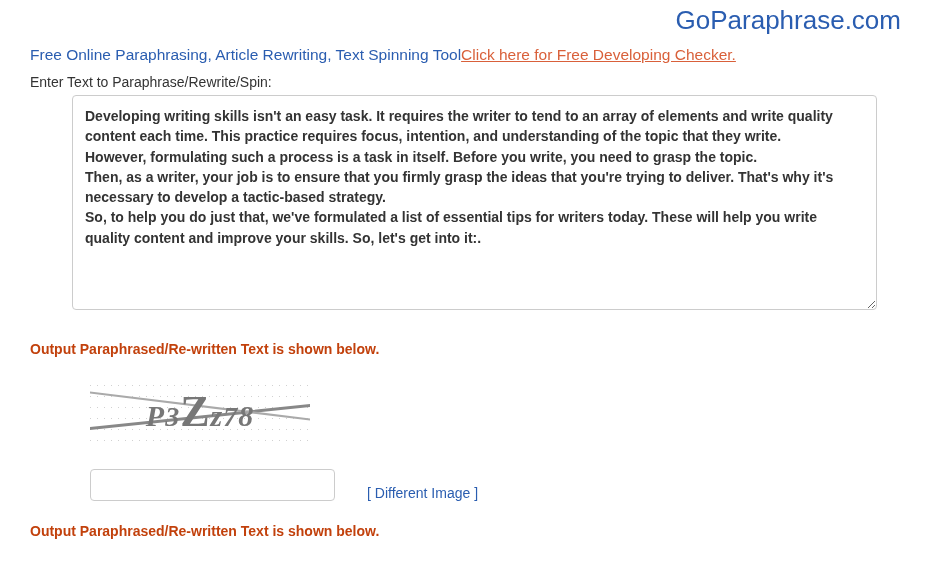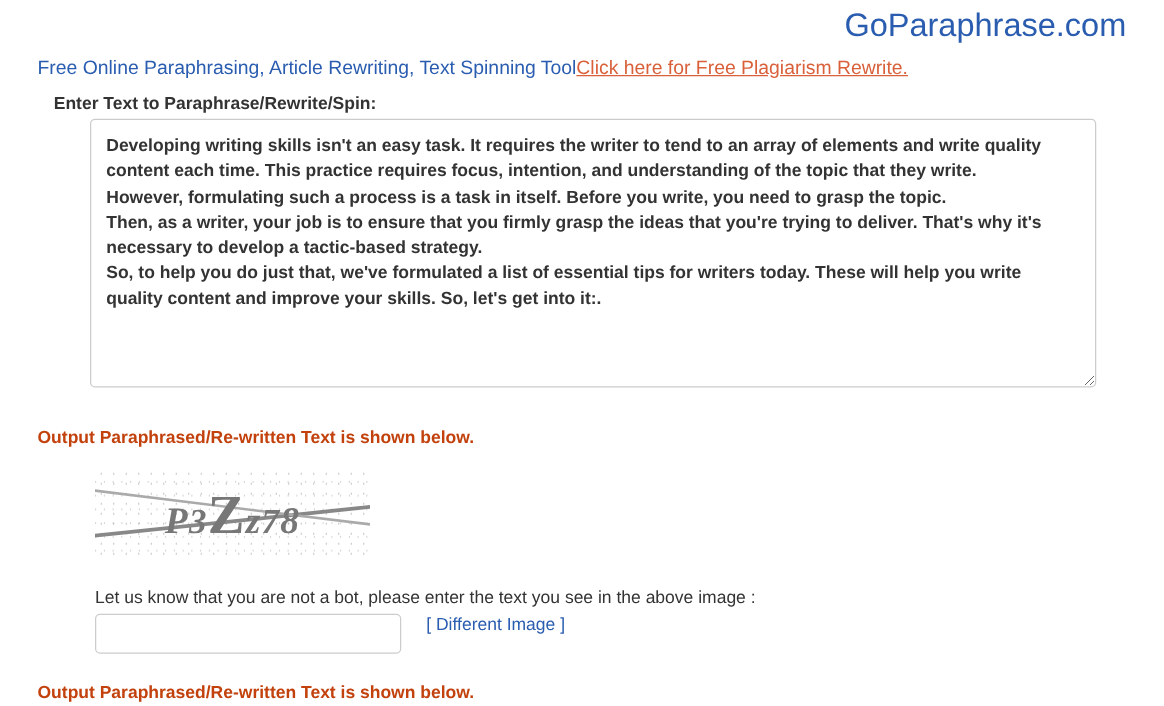--- a/index.html
+++ b/index.html
@@ -28,22 +28,22 @@
     }
     .plagiarism-link {
       color: #d9603a;
       text-decoration: underline;
       font-size: 15.5px;
       cursor: pointer;
     }
     .input-label {
       color: #333;
       font-size: 14px;
-      font-weight: bold;
-      margin-left: 13px;
+      font-weight: normal;
+      margin-left: 0;
       margin-bottom: 5px;
     }
     .main-textarea {
       width: 805px;
       height: 215px;
       margin-left: 42px;
       padding: 10px 12px;
       border: 1px solid #ccc;
       border-radius: 4px;
       font-family: Arial, Helvetica, sans-serif;
@@ -54,21 +54,21 @@
       resize: both;
     }
     .output-heading {
       color: #c2410c;
       font-size: 14px;
       font-weight: bold;
       margin-top: 28px;
       margin-bottom: 18px;
     }
     .captcha-wrap {
-      margin-left: 46px;
+      margin-left: 60px;
     }
     .captcha-image {
       width: 220px;
       height: 72px;
       background: #fff;
       position: relative;
       display: flex;
       align-items: center;
       justify-content: center;
       overflow: hidden;
@@ -116,22 +116,22 @@
     .captcha-text .c4 { font-size: 30px; }
     .captcha-text .c5 { font-size: 28px; }
     .captcha-text .c6 { font-size: 30px; }
     .captcha-instruction {
       color: #333;
       font-size: 14px;
       margin-bottom: 6px;
     }
     .captcha-row {
       display: flex;
-      align-items: flex-start;
-      gap: 20px;
+      align-items: flex-end;
+      gap: 32px;
     }
     .captcha-input {
       width: 245px;
       height: 32px;
       padding: 4px 8px;
       border: 1px solid #ccc;
       border-radius: 4px;
       font-size: 14px;
     }
     .different-image-link {
@@ -146,42 +146,41 @@
   </style>
 </head>
 <body>
 
 
 
 <h1 class="site-title">GoParaphrase.com</h1>
 
 <div class="subheader-row">
   <div class="subtitle">Free Online Paraphrasing, Article Rewriting, Text Spinning Tool</div>
-  <a class="plagiarism-link">Click here for Free Plagiarism Rewrite.</a>
+  <a class="plagiarism-link">Click here for Free Developing Checker.</a>
 </div>
 
 <div class="input-label">Enter Text to Paraphrase/Rewrite/Spin:</div>
 
 <textarea class="main-textarea" style="">Developing writing skills isn't an easy task. It requires the writer to tend to an array of elements and write quality content each time. This practice requires focus, intention, and understanding of the topic that they write.
 However, formulating such a process is a task in itself. Before you write, you need to grasp the topic.
 Then, as a writer, your job is to ensure that you firmly grasp the ideas that you're trying to deliver. That's why it's necessary to develop a tactic-based strategy.
 So, to help you do just that, we've formulated a list of essential tips for writers today. These will help you write quality content and improve your skills. So, let's get into it:.</textarea>
 
 <div class="output-heading">Output Paraphrased/Re-written Text is shown below.</div>
 
 <div class="captcha-wrap">
   <div class="captcha-image">
     <div class="captcha-noise"></div>
     <div class="captcha-line"></div>
     <div class="captcha-line2"></div>
     <div class="captcha-text">
       <span class="c1">P</span><span class="c2">3</span><span class="c3">Z</span><span class="c4">z</span><span class="c5">7</span><span class="c6">8</span>
     </div>
   </div>
-  <div class="captcha-instruction">Let us know that you are not a bot, please enter the text you see in the above image :</div>
   <div class="captcha-row">
     <input type="text" class="captcha-input" value="" style="">
     <span class="different-image-link">[ Different Image ]</span>
   </div>
 </div>
 
 <div class="output-heading second">Output Paraphrased/Re-written Text is shown below.</div>
 
 
 

